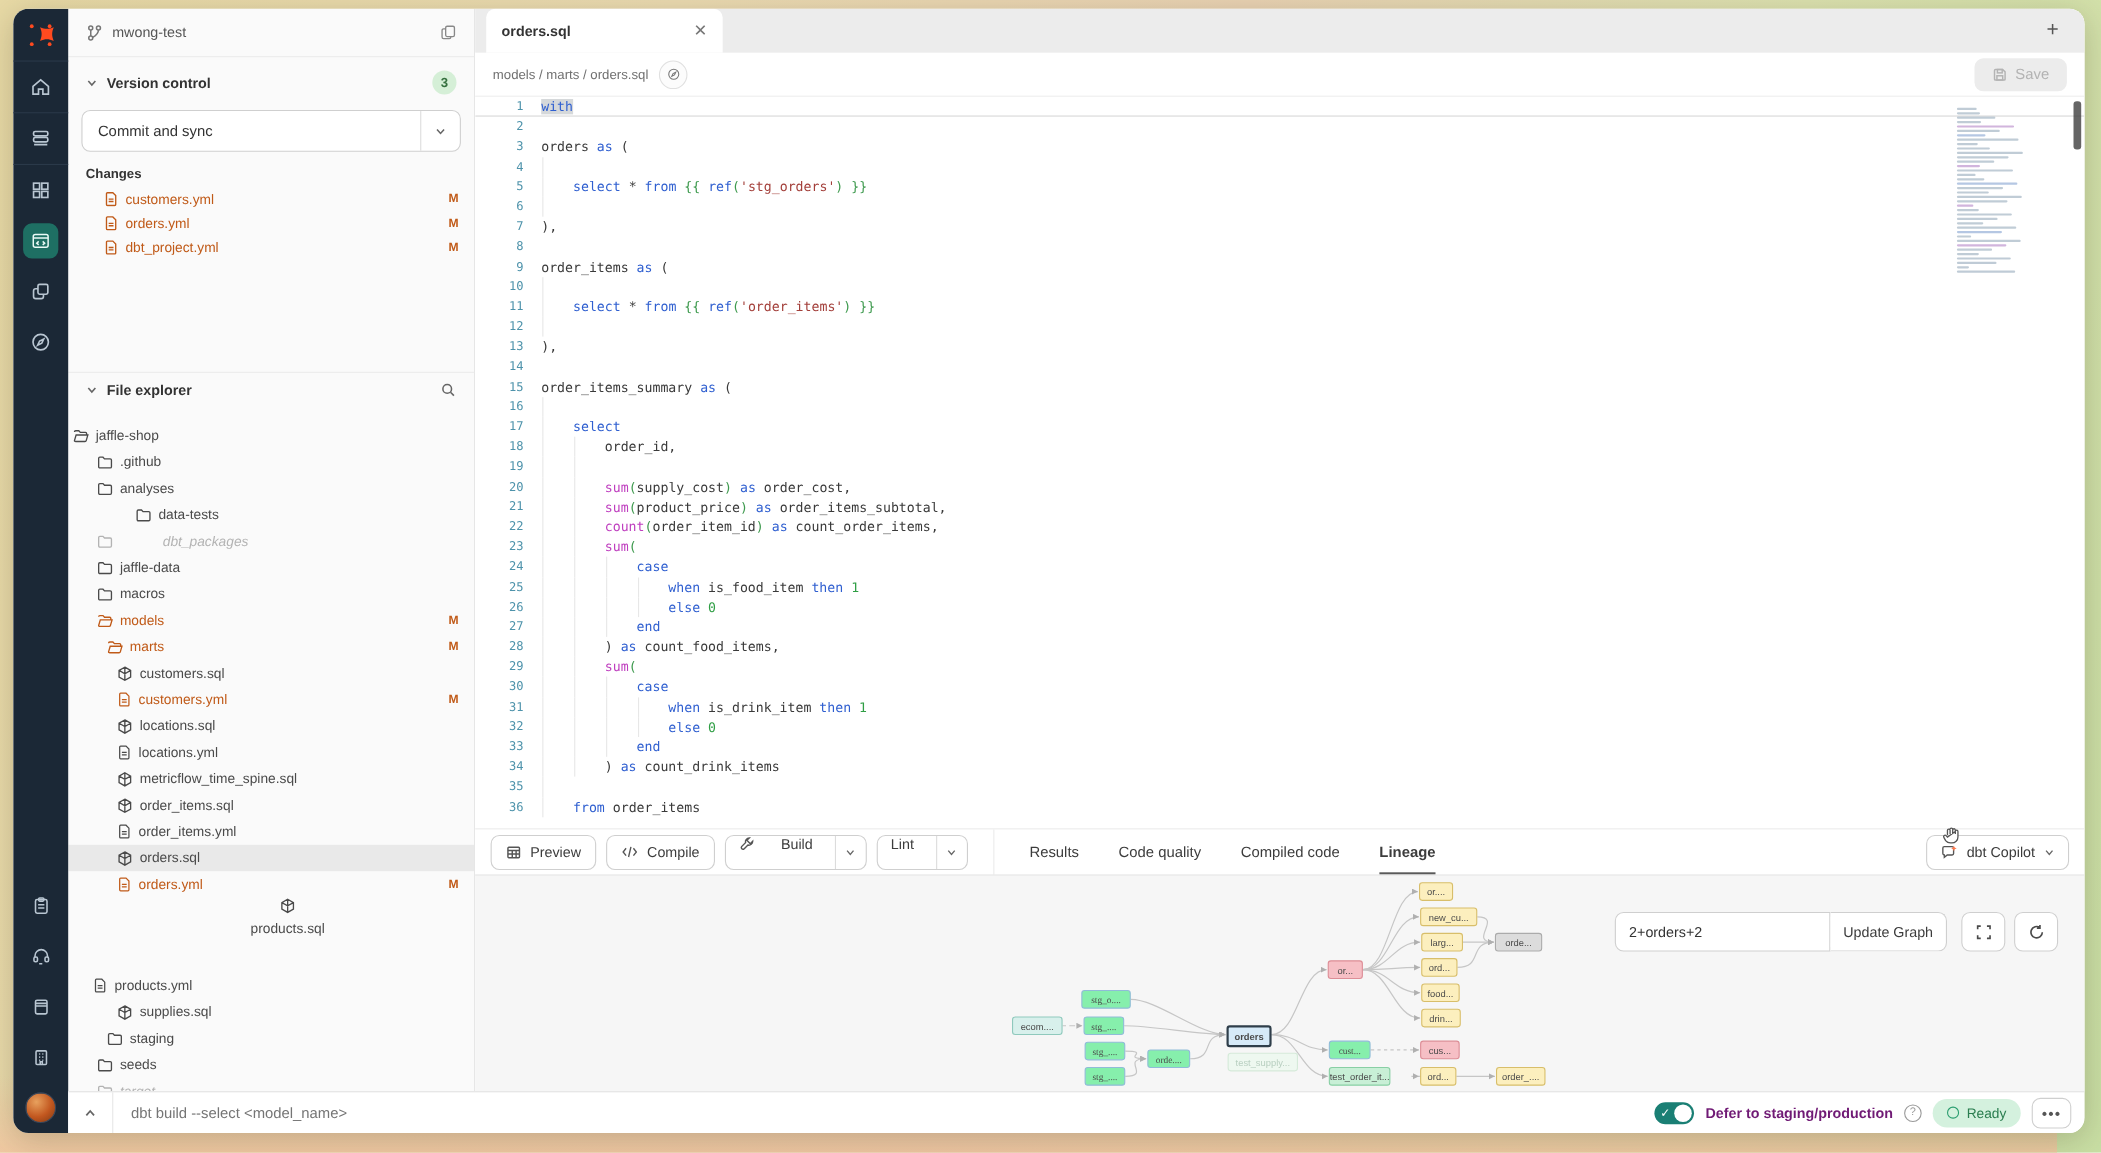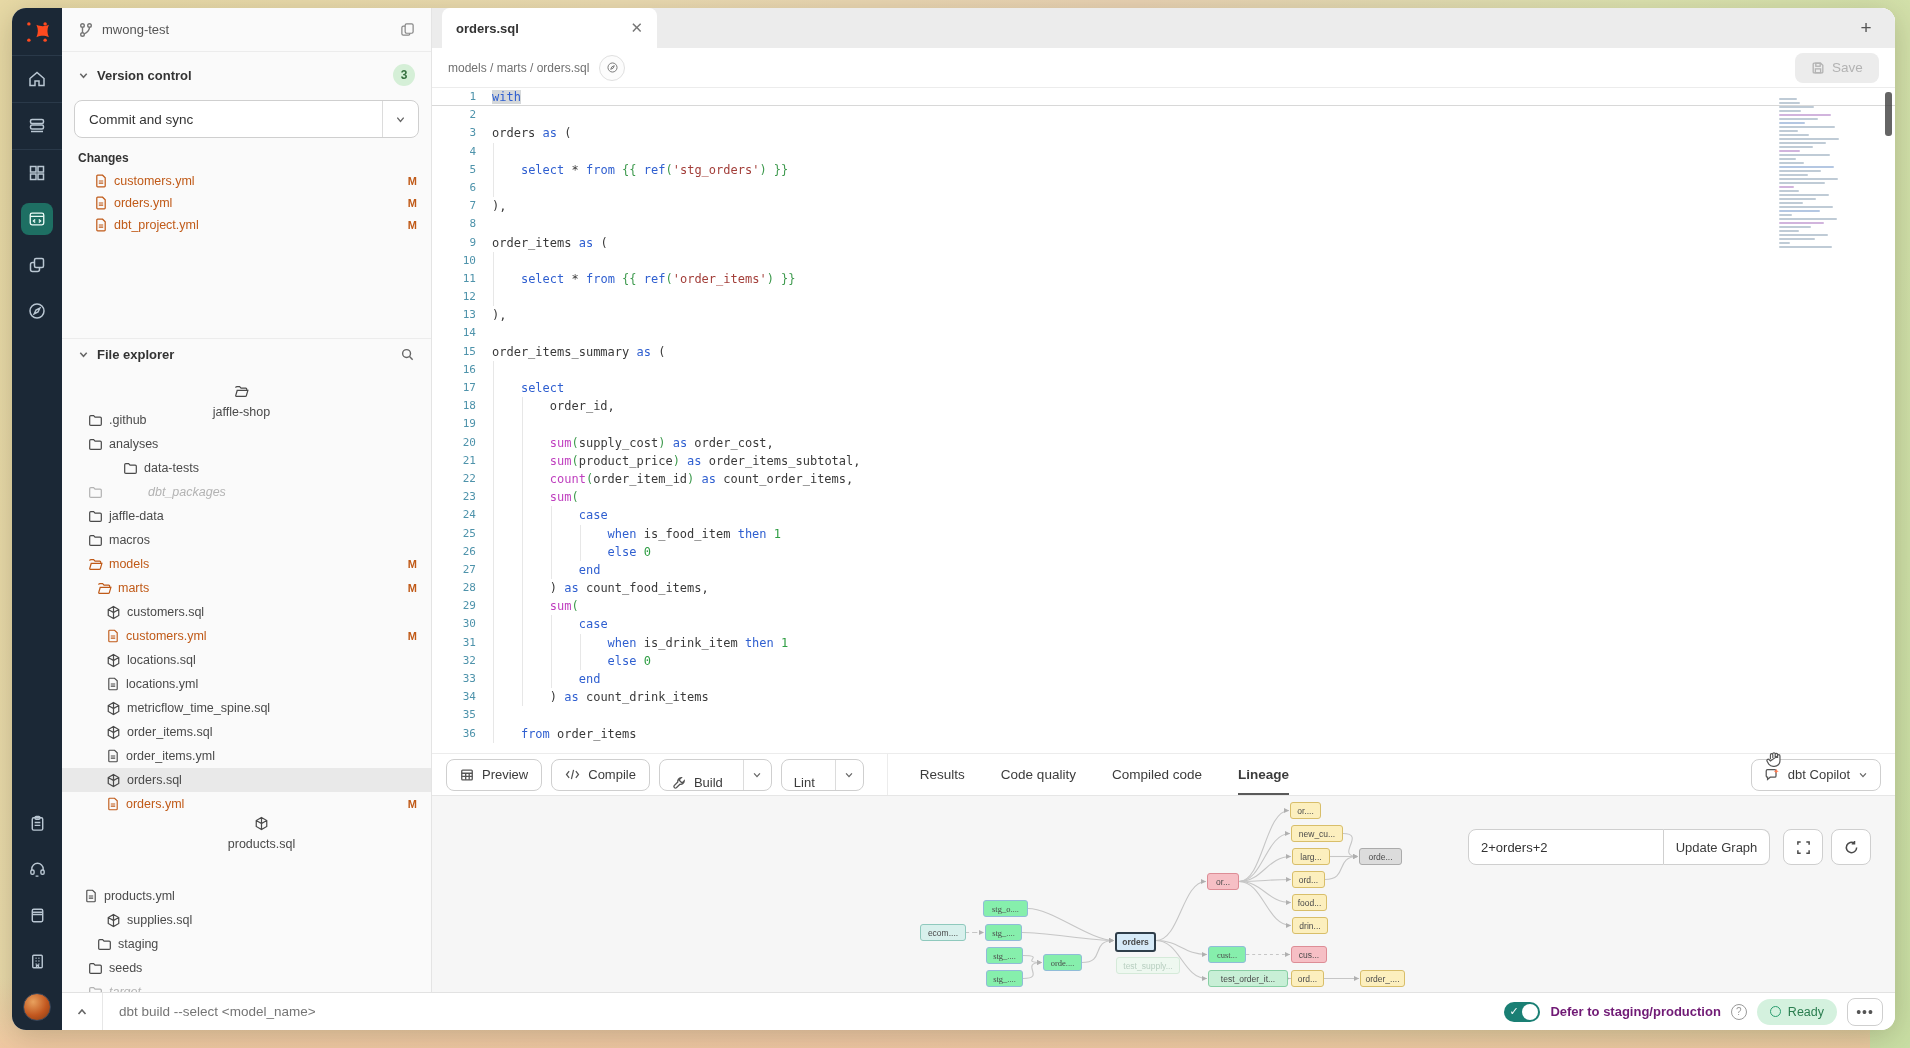--- a/index.html
+++ b/index.html
@@ -97,21 +97,21 @@
     border-radius:3px; opacity:.8; }
 
   
   .toolbar { position:absolute; left:0; right:0; top:745px; height:42px; background:#fff;
     border-top:1px solid #ececec; display:flex; align-items:center; padding:0 14px; }
   .tb-btn { height:32px; background:#fff; border:1px solid #cfcfcf; border-radius:8px;
     display:flex; align-items:center; padding:0 13px; gap:8px; font-size:13px; color:#3c3c3c;
     margin-right:9px; cursor:pointer; }
   .tb-btn svg { stroke:#555; fill:none; stroke-width:1.5; }
   .tb-split { padding:0; }
-  .tb-split .seg1 { display:flex; align-items:flex-end; gap:8px; padding:0 12px; height:100%; }
+  .tb-split .seg1 { display:flex; align-items:flex-start; gap:24px; padding:0 12px; height:100%; }
   .tb-split .seg2 { width:28px; height:100%; border-left:1px solid #dcdcdc; display:flex;
     align-items:center; justify-content:center; }
   .tb-divider { width:1px; height:42px; background:#ececec; margin:0 6px 0 14px; }
   .rtabs { display:flex; align-items:center; gap:36px; margin-left:26px; height:42px; }
   .rtab { font-size:13.5px; color:#3c3c3c; height:42px; display:flex; align-items:center;
     cursor:pointer; position:relative; }
   .rtab.active { font-weight:bold; }
   .rtab.active::after { content:""; position:absolute; left:0; right:0; bottom:0; height:3px; background:#5a5a5a; }
   .copilot { margin-left:auto; height:32px; border:1px solid #cfcfcf; border-radius:8px; background:#fff;
     display:flex; align-items:center; gap:8px; padding:0 12px; font-size:13px; color:#3c3c3c; cursor:pointer; }
@@ -325,21 +325,21 @@
           </svg>
         <span>File explorer</span>
         <span style="flex:1"></span>
         <svg width="15" height="15" viewBox="0 0 16 16" style="stroke:#666;fill:none;stroke-width:1.5">
             <circle cx="7" cy="7" r="4.2"></circle>
             <path d="M10.2 10.2 L13.5 13.5"></path>
           </svg>
       </div>
 
       <div class="tree">
-          <div class="t-row" style="padding-left: 4px; flex-direction: column;">
+          <div class="t-row" style="padding-left: 4px;">
             <svg width="15" height="15" viewBox="0 0 16 16">
               <path d="M1.8 4 Q1.8 2.8 3 2.8 H6 L7.5 4.4 H12.5 Q13.6 4.4 13.6 5.5 V6.4 M1.8 12.4 L3.4 6.9 H14.8 L13.2 12.4 Q13 13.2 12 13.2 H3 Q1.8 13.2 1.8 12.4 Z"></path>
             </svg>
             <span>jaffle-shop</span>
           </div>
           <div class="t-row" style="padding-left: 26px;">
             <svg width="15" height="15" viewBox="0 0 16 16">
               <path d="M1.8 4 Q1.8 2.8 3 2.8 H6 L7.5 4.4 H13 Q14.2 4.4 14.2 5.6 V12 Q14.2 13.2 13 13.2 H3 Q1.8 13.2 1.8 12 Z"></path>
             </svg>
             <span>.github</span>
@@ -693,21 +693,21 @@
             <div class="node n-teal" style="left: 488px; top: 128px; width: 46px;">ecom....</div>
             <div class="node n-blue" style="left: 551px; top: 104px; width: 45px;">stg_o....</div>
             <div class="node n-blue" style="left: 553px; top: 128px; width: 37px;">stg_....</div>
             <div class="node n-blue" style="left: 554px; top: 151px; width: 37px;">stg_....</div>
             <div class="node n-blue" style="left: 554px; top: 174px; width: 37px;">stg_....</div>
             <div class="node n-blue" style="left: 611px; top: 158px; width: 39px;">orde....</div>
             <div class="node n-selected" style="left: 683px; top: 136px; width: 41px;">orders</div>
             <div class="node n-faint" style="left: 684px; top: 161px; width: 64px;">test_supply...</div>
             <div class="node n-pink" style="left: 775px; top: 77px; width: 32px;">or...</div>
             <div class="node n-blue" style="left: 776px; top: 150px; width: 38px;">cust...</div>
-            <div class="node n-green" style="left: 776px; top: 174px; width: 80px;">test_order_it...</div>
+            <div class="node n-green" style="left: 776px; top: 174px; width: 56px;">test_order_it...</div>
             <div class="node n-yellow" style="left: 858px; top: 6px; width: 31px;">or....</div>
             <div class="node n-yellow" style="left: 859px; top: 29px; width: 52px;">new_cu...</div>
             <div class="node n-yellow" style="left: 860px; top: 52px; width: 38px;">larg...</div>
             <div class="node n-yellow" style="left: 860px; top: 75px; width: 33px;">ord...</div>
             <div class="node n-yellow" style="left: 860px; top: 98px; width: 35px;">food...</div>
             <div class="node n-yellow" style="left: 860px; top: 121px; width: 36px;">drin...</div>
             <div class="node n-gray" style="left: 927px; top: 52px; width: 43px;">orde...</div>
             <div class="node n-pink" style="left: 859px; top: 150px; width: 36px;">cus...</div>
             <div class="node n-yellow" style="left: 859px; top: 174px; width: 33px;">ord...</div>
             <div class="node n-yellow" style="left: 928px; top: 174px; width: 45px;">order_....</div>

